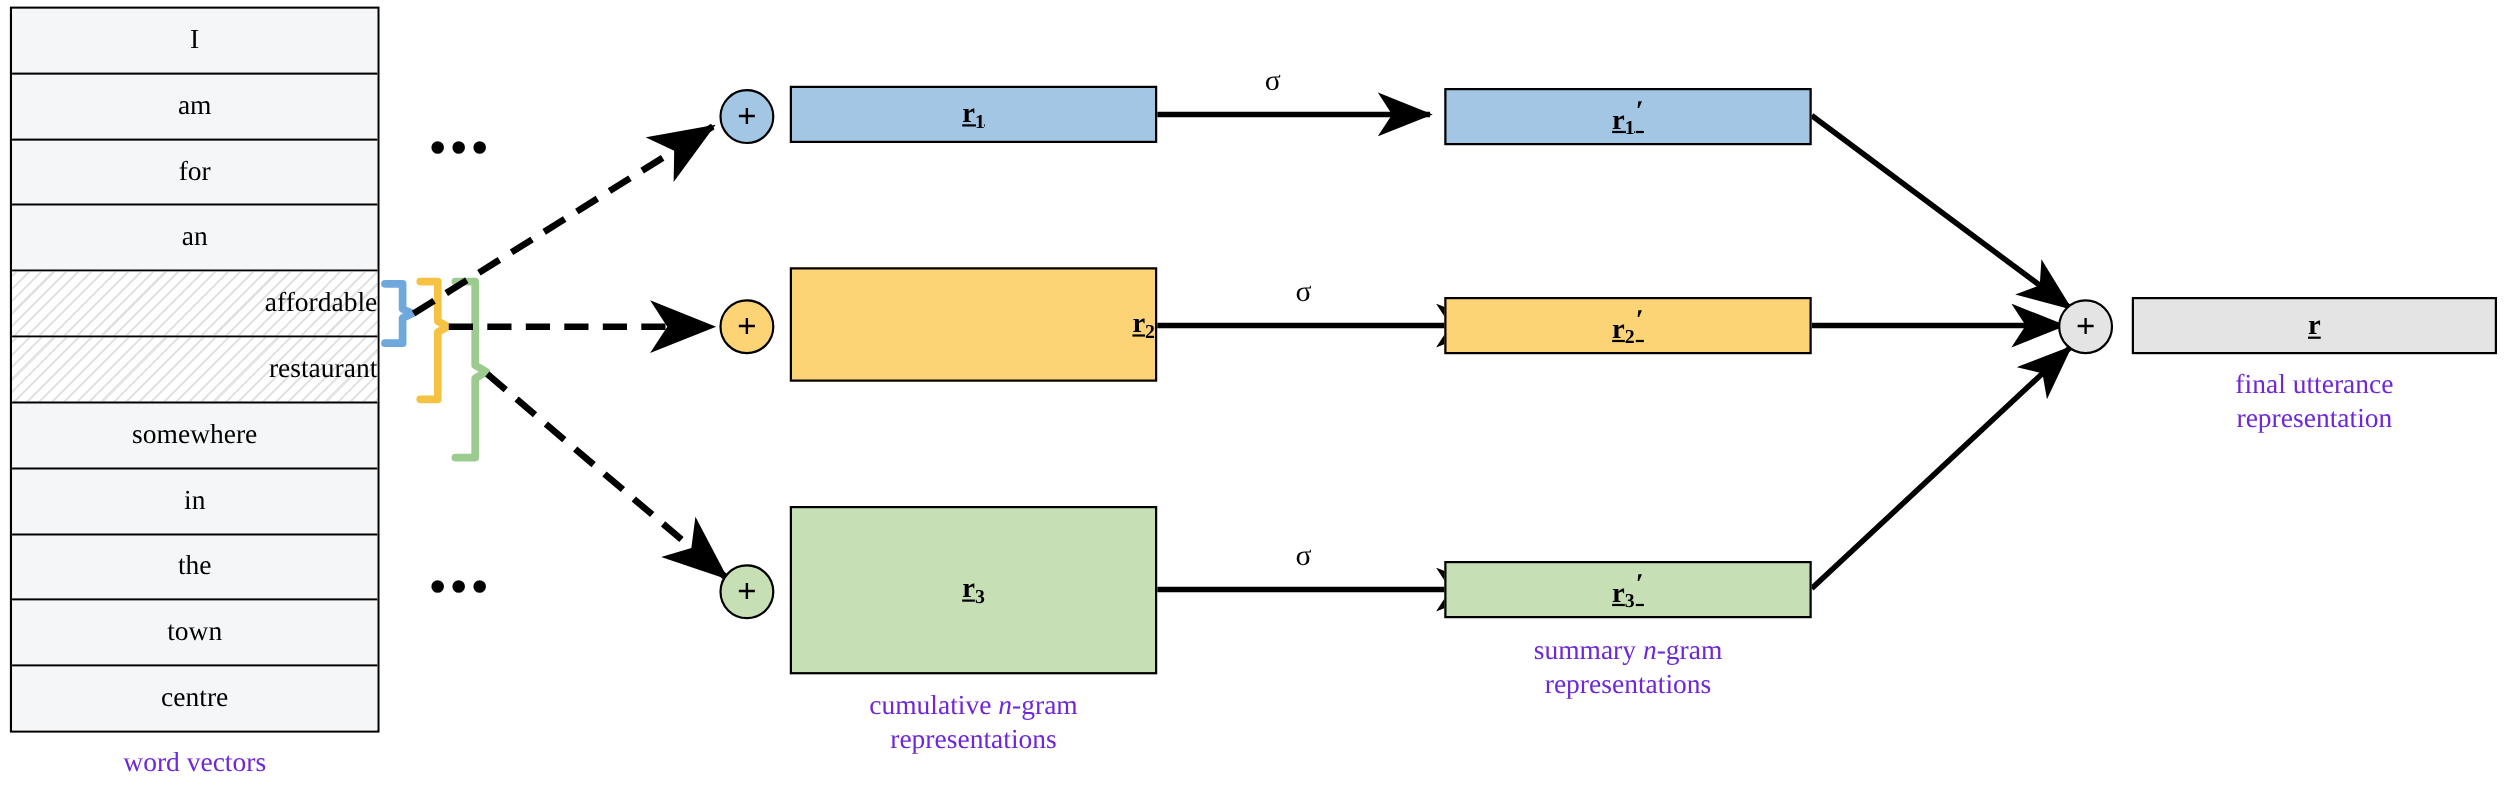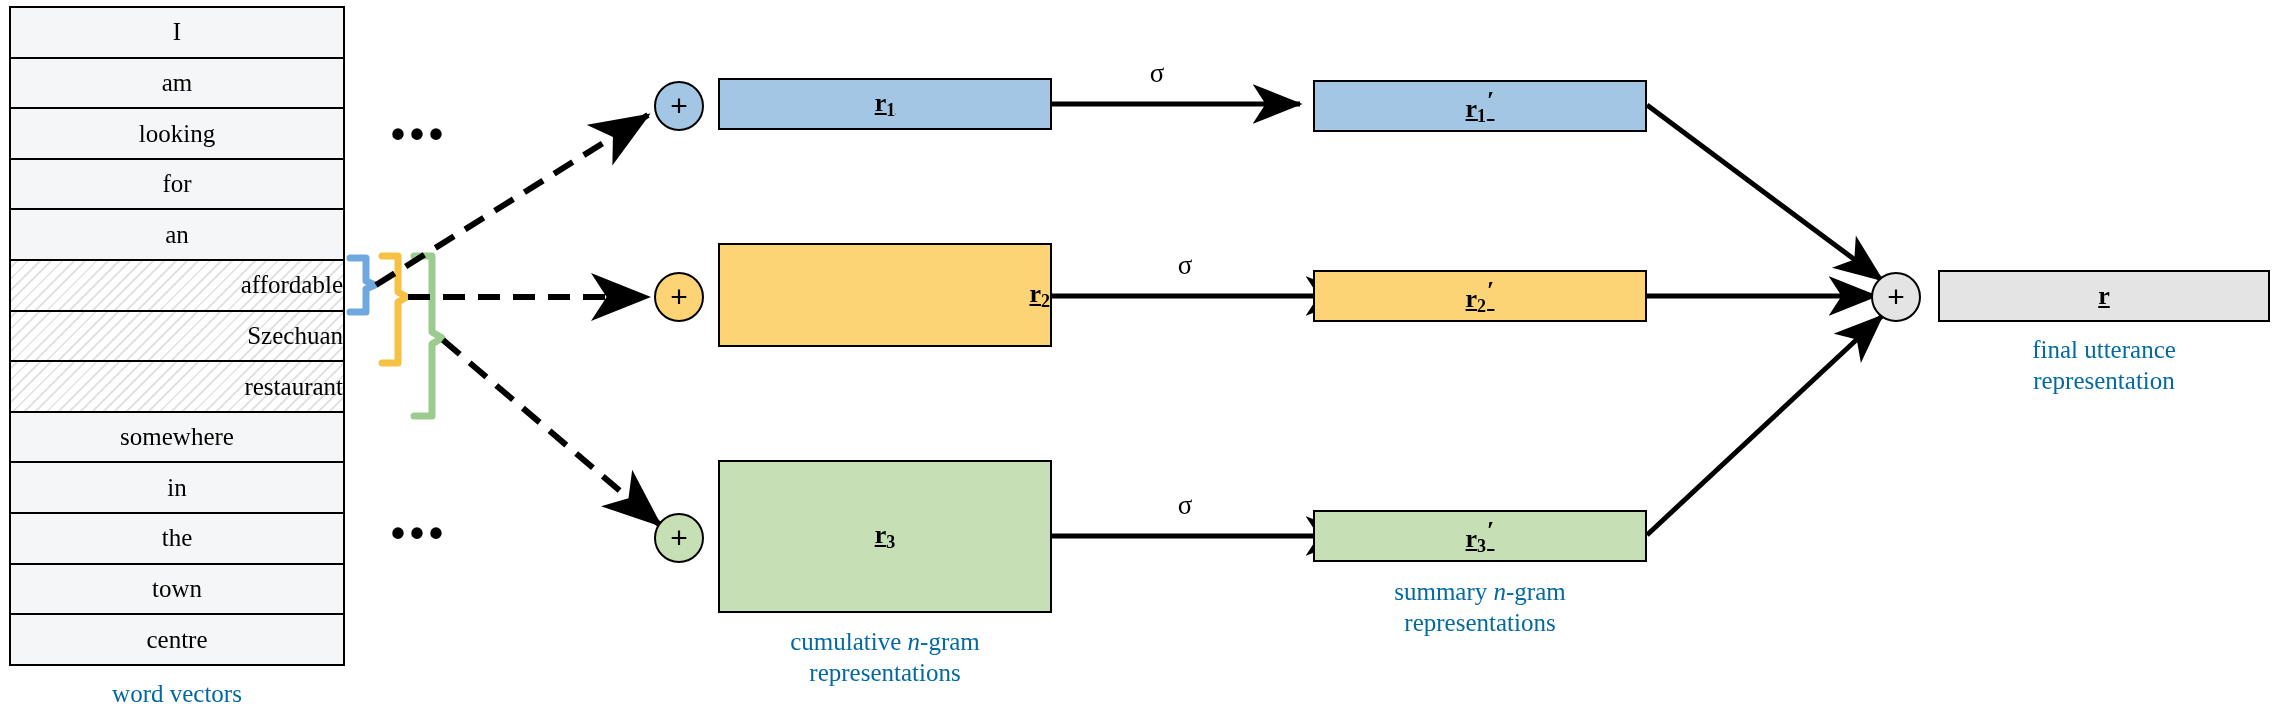--- a/index.html
+++ b/index.html
@@ -53,21 +53,21 @@
     );
     justify-content: flex-end;
   }
   .word-row .wtext { position: relative; z-index: 2; }
 
   .caption {
     position: absolute;
     text-align: center;
     font-size: 25px;
     line-height: 31px;
-    color: #0369a1;
+    color: #6d28d9;
   }
   .caption em { font-style: italic; }
 
   
   #overlay {
     position: absolute;
     left: 0; top: 0;
     width: 2278px;
     height: 720px;
     pointer-events: none;
@@ -137,33 +137,27 @@
 <div id="canvas">
 
   <div id="word-list">
       <div class="word-row">
         <span class="wtext">I</span>
       </div>
       <div class="word-row">
         <span class="wtext">am</span>
       </div>
       <div class="word-row">
-        <span class="wtext">looking</span>
-      </div>
-      <div class="word-row">
         <span class="wtext">for</span>
       </div>
       <div class="word-row">
         <span class="wtext">an</span>
       </div>
       <div class="word-row hatched">
         <span class="wtext">affordable</span>
-      </div>
-      <div class="word-row hatched">
-        <span class="wtext">Szechuan</span>
       </div>
       <div class="word-row hatched">
         <span class="wtext">restaurant</span>
       </div>
       <div class="word-row">
         <span class="wtext">somewhere</span>
       </div>
       <div class="word-row">
         <span class="wtext">in</span>
       </div>

